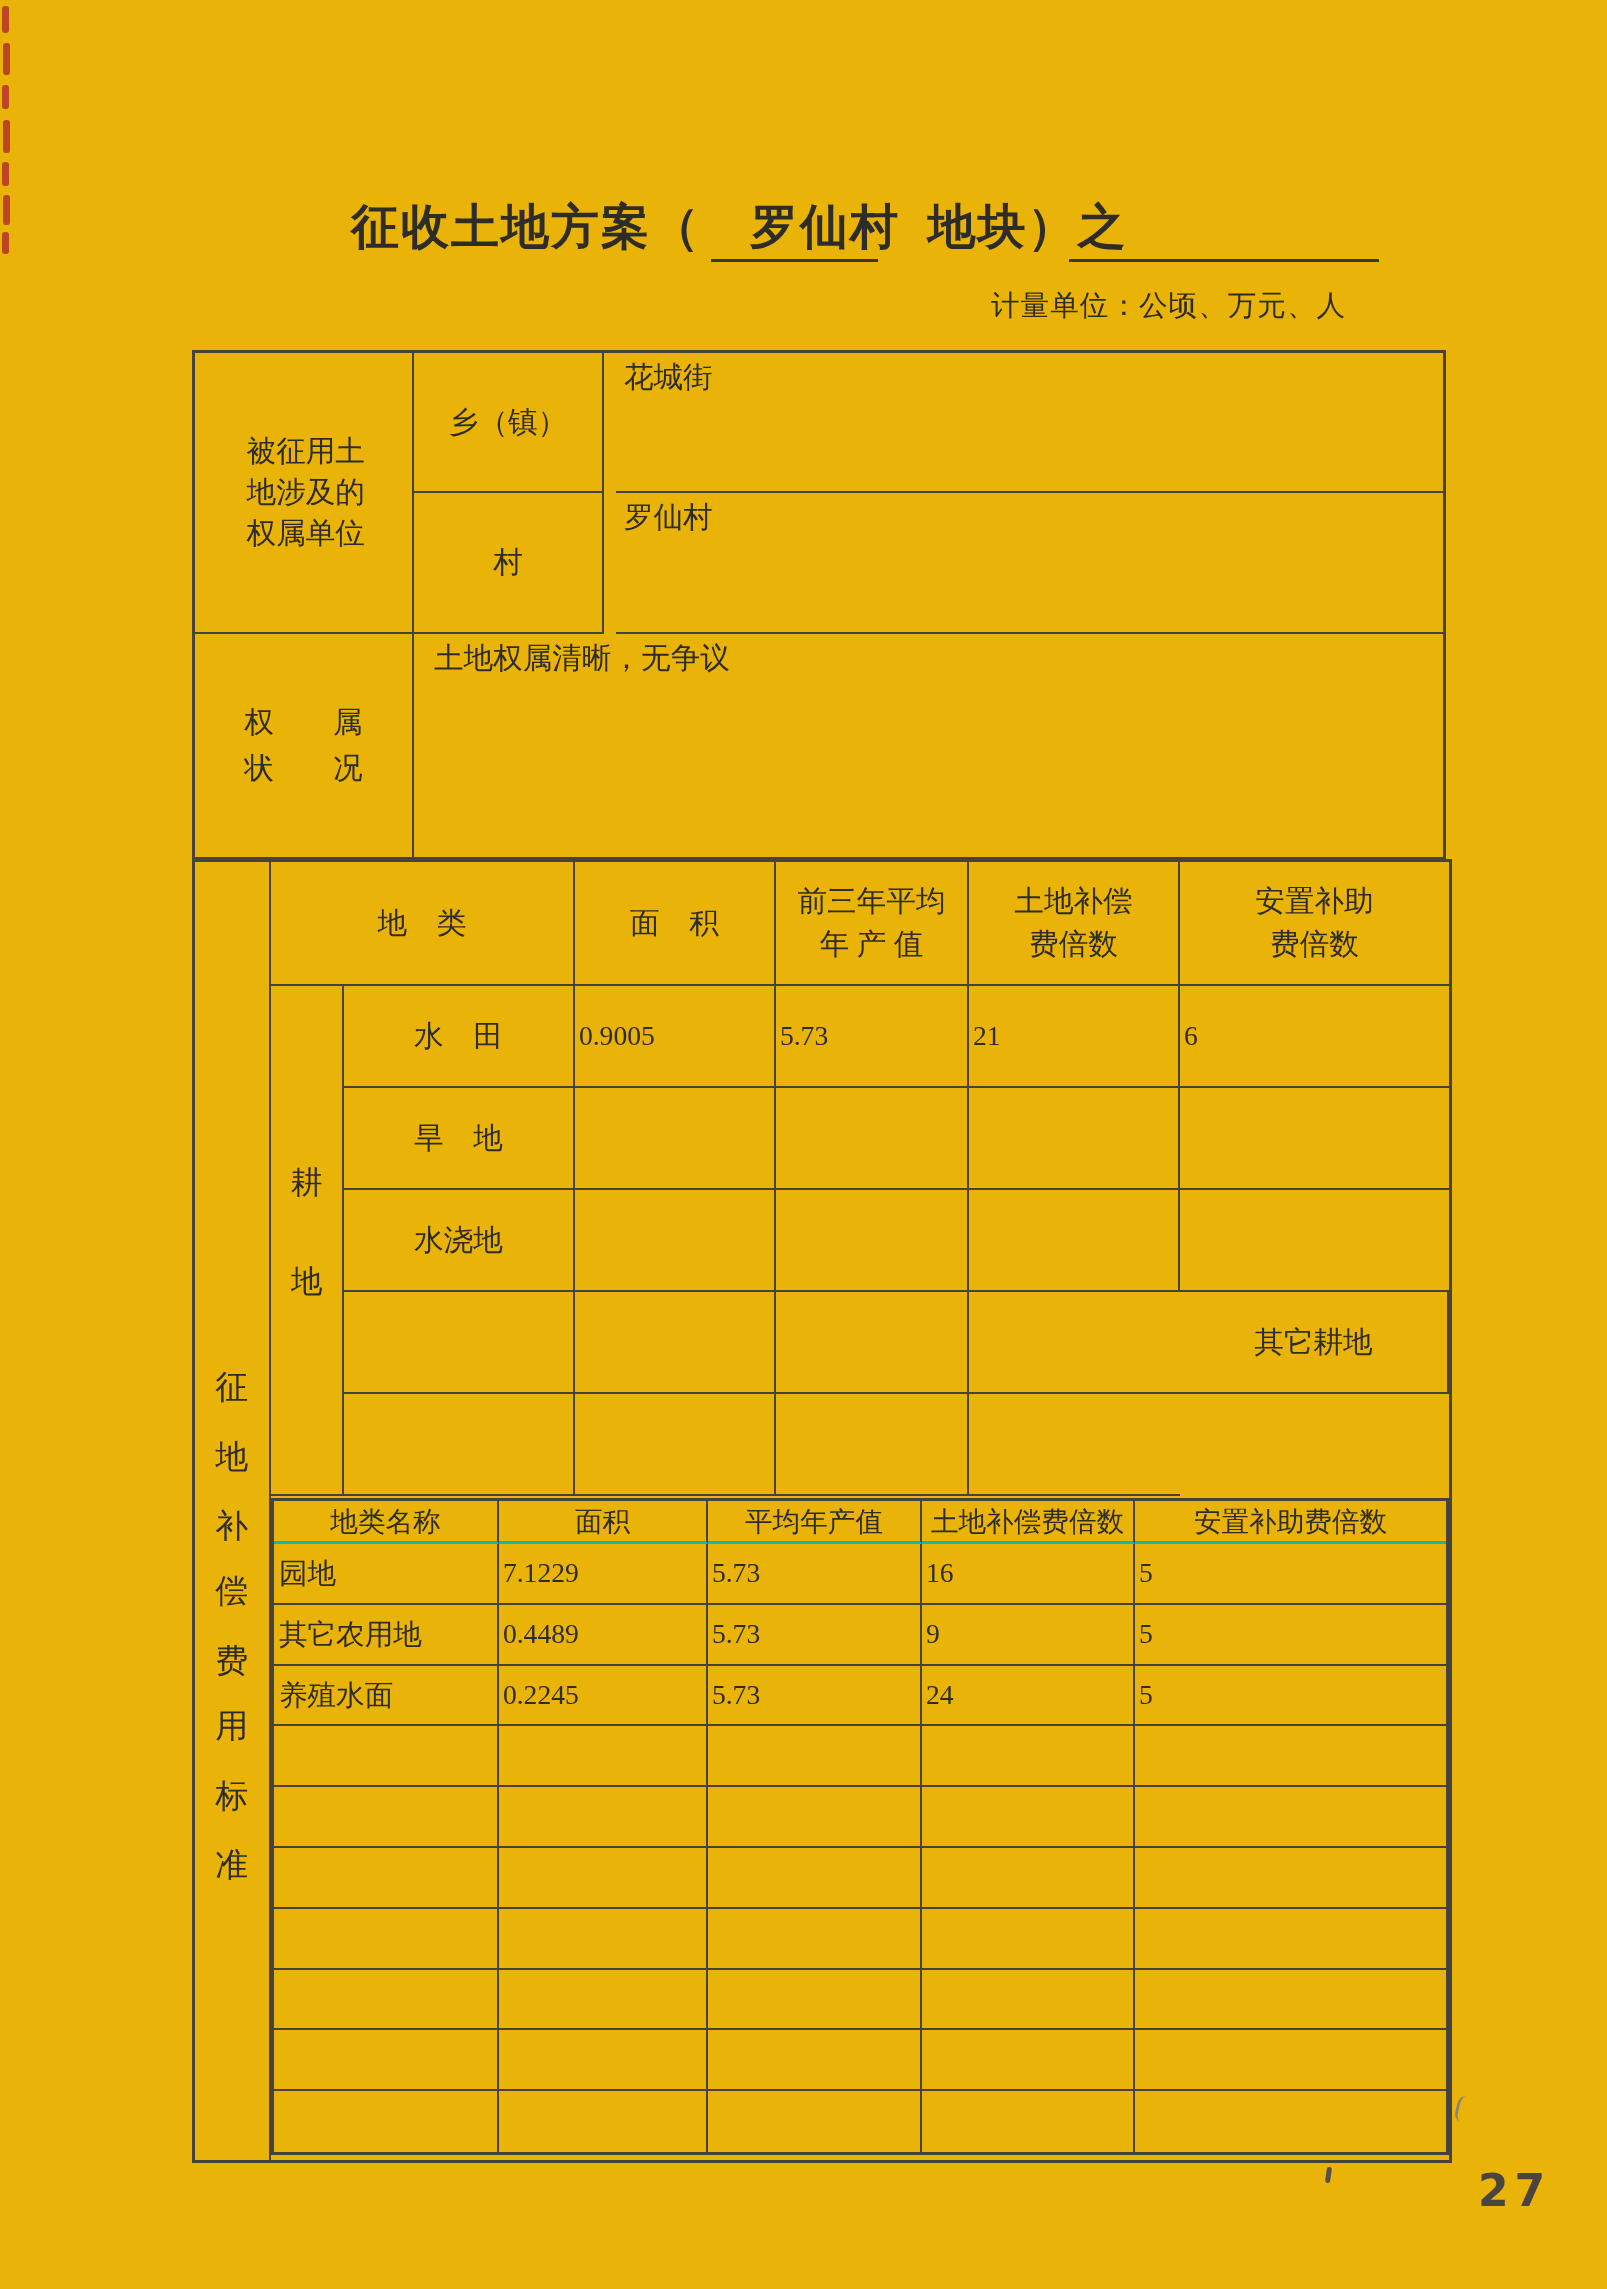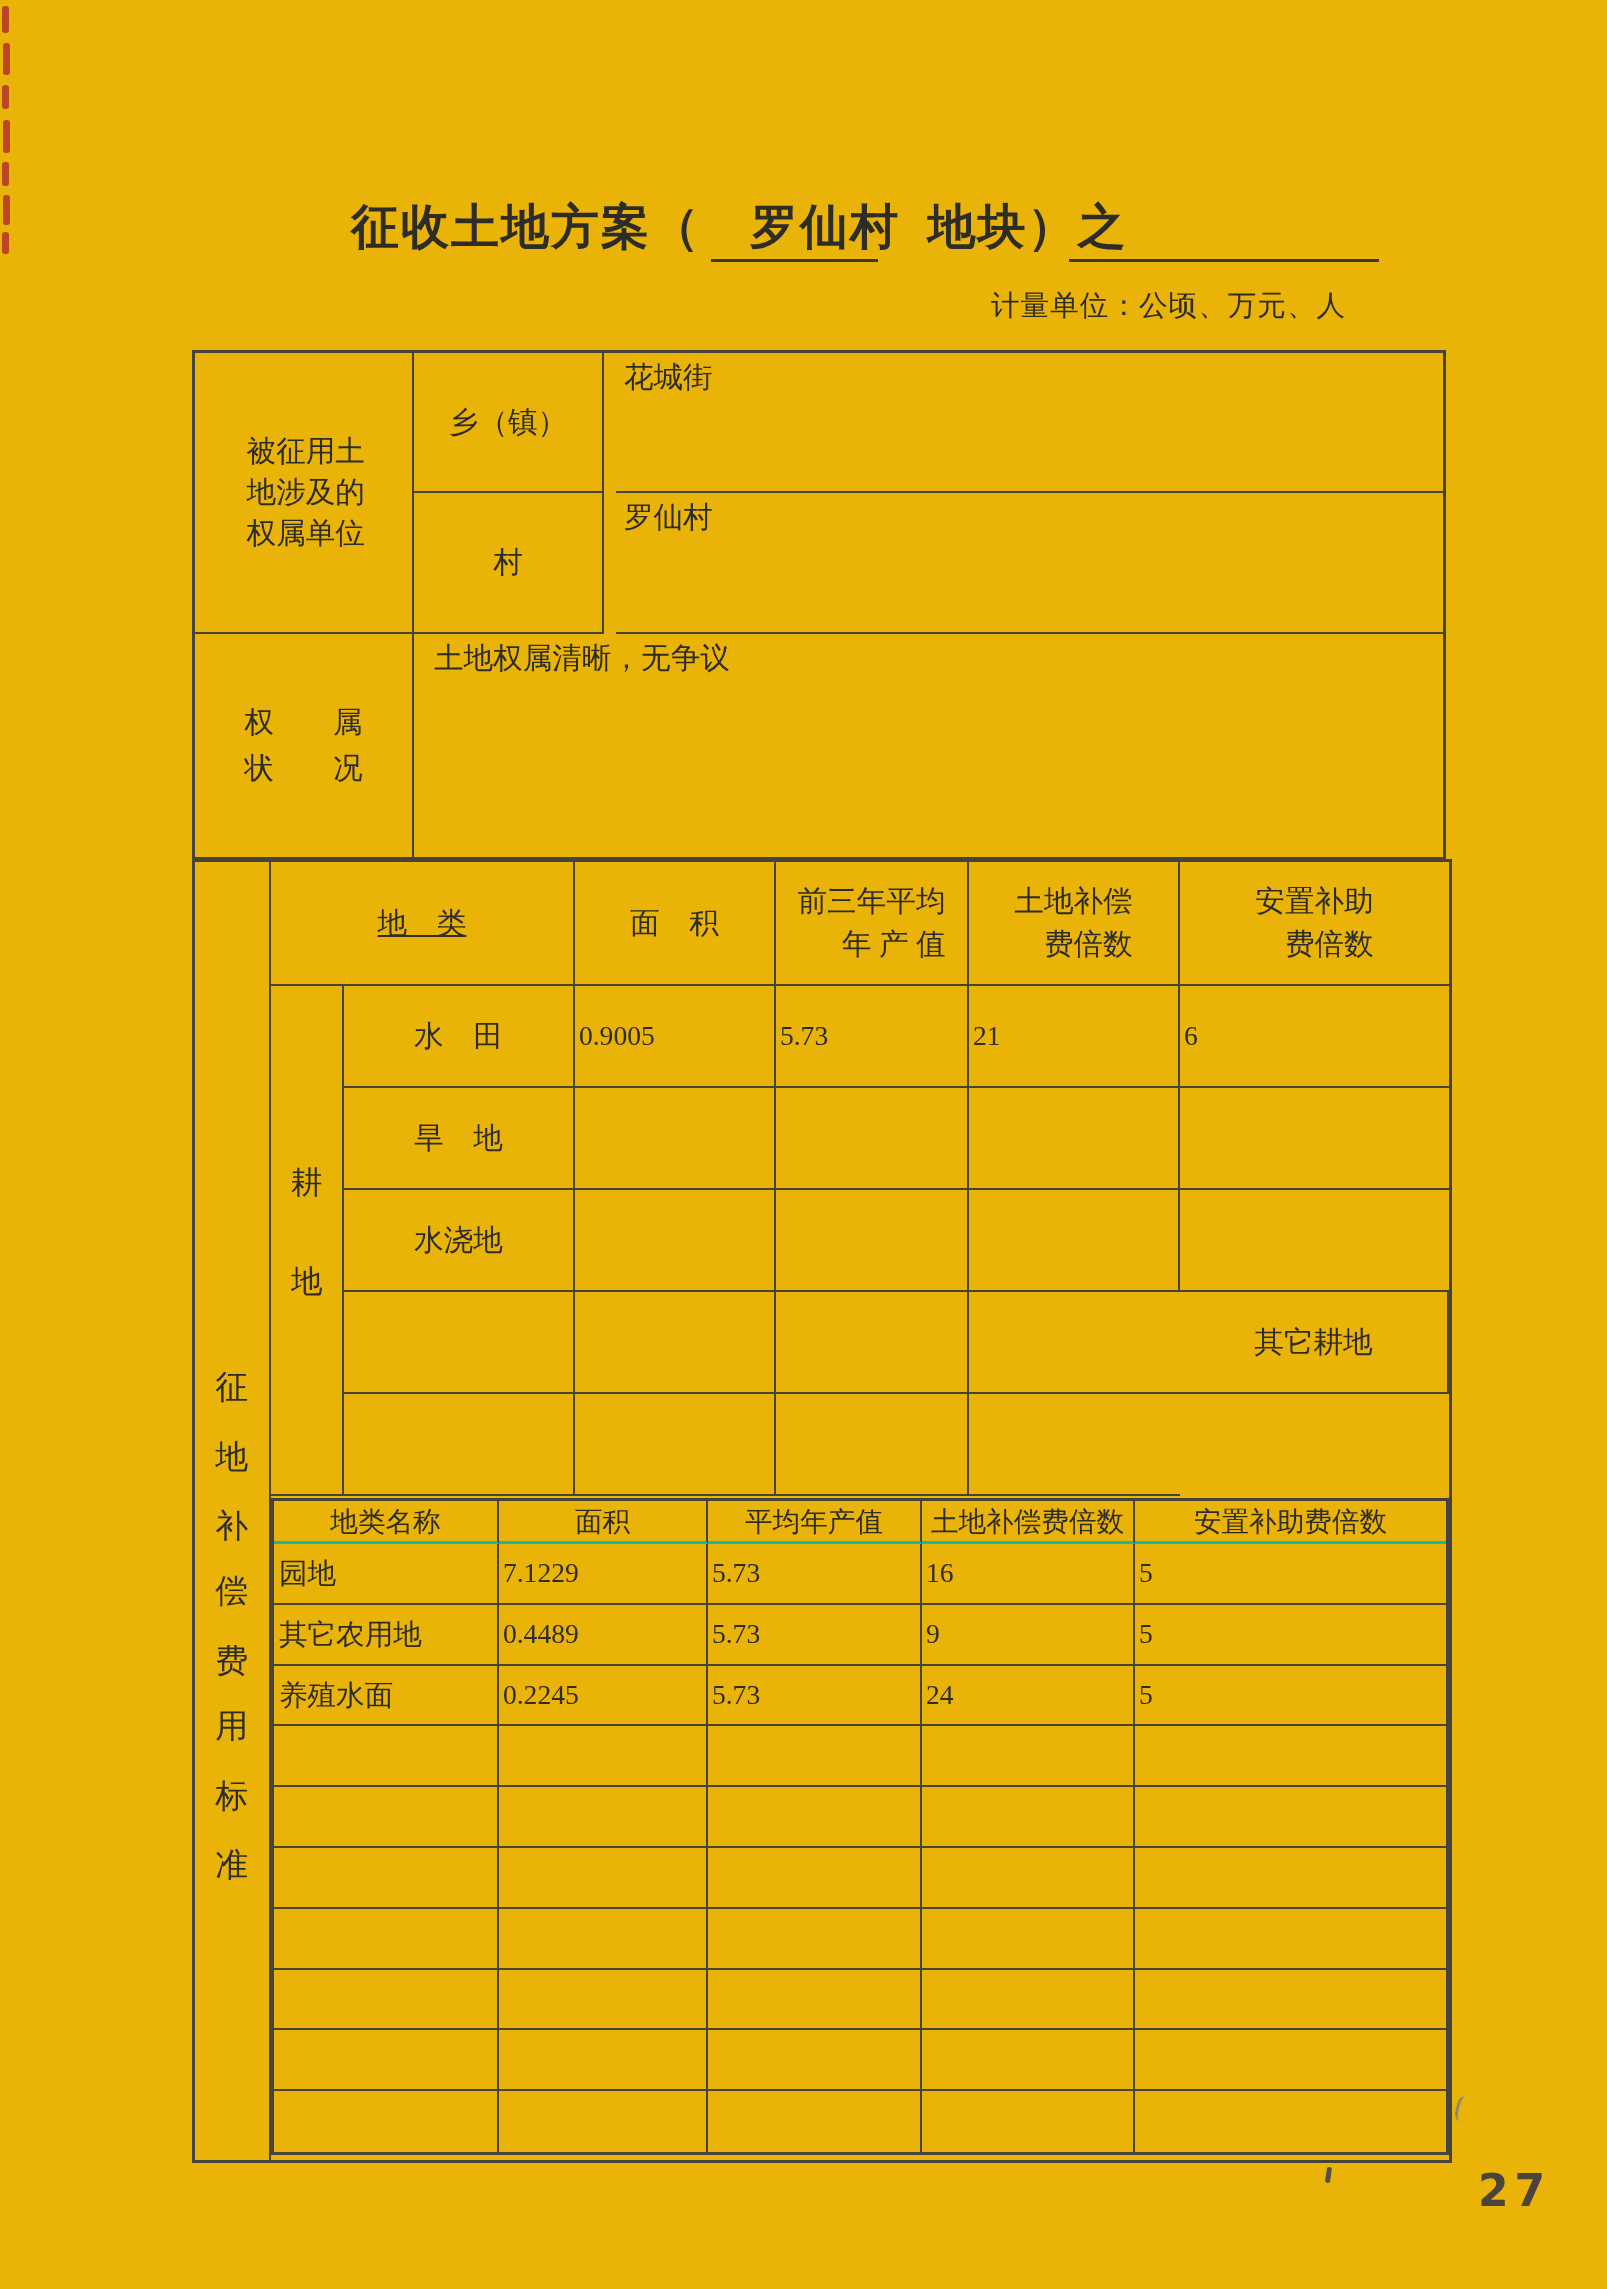--- a/index.html
+++ b/index.html
@@ -12,39 +12,39 @@
   .title .plot{margin-left:49px;}
   .title .suffix{margin-left:27.6px;}
   .rule{background:#3a3831;height:3px;}
   .unit-note{left:991px;top:286px;font-size:28.6px;letter-spacing:1px;white-space:nowrap;}
   .grid{display:grid;}
   .cell{box-sizing:border-box;font-size:29.6px;}
   .br{border-right:2px solid #45433c;}
   .bb{border-bottom:2px solid #45433c;}
   .ctr{display:flex;align-items:center;justify-content:center;text-align:center;}
   .tl{padding:3.9px 7.9px;margin-left:12px;}
-  .pre{white-space:pre-line;line-height:1.45;text-align:right;}
+  .pre{white-space:pre-line;line-height:1.45;}
   .val{display:flex;align-items:center;padding-left:3.9px;font-size:27.6px;}
 
   
   #t1{left:192px;top:350px;width:1248px;height:504px;border:3px solid #45433c;
       grid-template-columns:219px 190px 1fr;grid-template-rows:140px 141px 1fr;}
   #t1 .group{grid-row:1/3;}
   #t1 .group span{display:block;width:4.15em;line-height:1.38;text-align:right;}
   #t1 .statusval{grid-column:2/4;}
 
   
   #blk{left:192px;top:859px;width:1254px;height:1298px;border:3px solid #45433c;}
   #strip{position:absolute;left:0;top:0;bottom:0;width:74px;border-right:2px solid #45433c;}
   #strip span{position:absolute;left:19.7px;top:483px;writing-mode:vertical-lr;
               font-size:33px;letter-spacing:68px;line-height:1;}
   #t2{position:absolute;left:76px;top:0;right:0;height:636px;
       grid-template-columns:73px 231px 201px 193px 211px 1fr;
       grid-template-rows:124px repeat(5,102px);}
-  #t2 .landtype{grid-column:1/3;text-decoration:underline;}
+  #t2 .landtype{grid-column:1/3;}
   #t2 .geng{grid-column:1;grid-row:2/7;position:relative;}
   #t2 .geng span{writing-mode:vertical-lr;font-size:31.5px;letter-spacing:99px;line-height:1;}
   #t3{position:absolute;left:76px;top:636px;right:0;bottom:4.9px;border:3px solid #45433c;
       grid-template-columns:225px 209px 214px 213px 1fr;
       grid-template-rows:43px repeat(10,1fr);}
   #t3 .hd{font-size:27.6px;border-bottom:3px solid #14b8a6;}
   #t3 .name{display:flex;align-items:center;padding-left:4.9px;font-size:28.6px;}
 
   
   .pageno{left:1478px;top:2165px;font-size:44px;font-weight:700;letter-spacing:5.9px;

